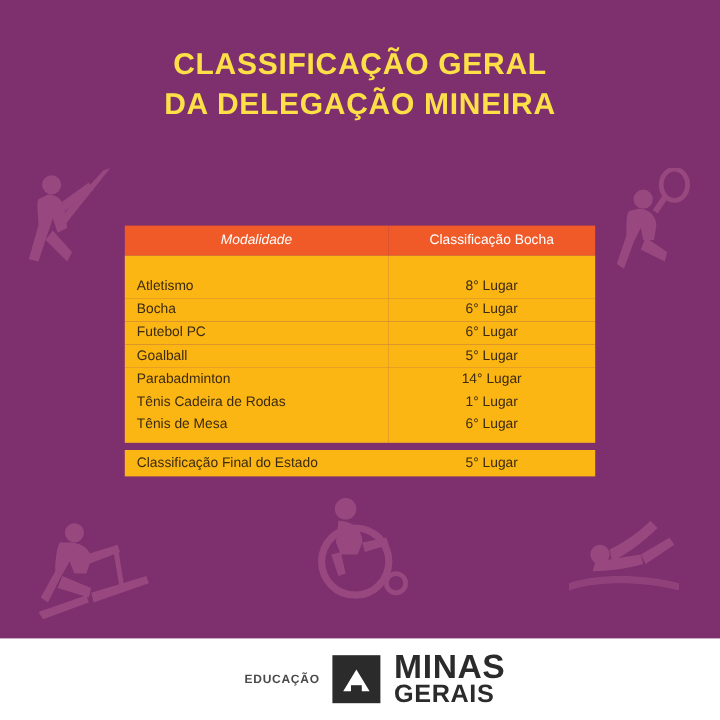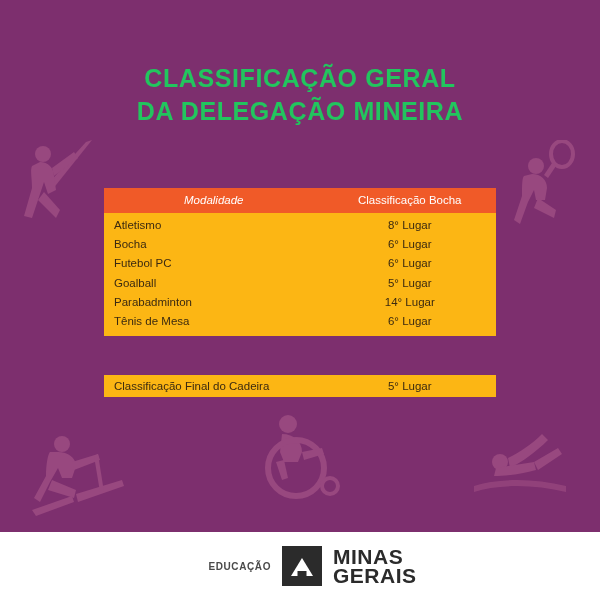--- a/index.html
+++ b/index.html
@@ -10,27 +10,26 @@
   body {
     background: #7d2f6e;
     position: relative;
     overflow: hidden;
   }
   
   .title {
     position: absolute;
     top: 38px; left: 0; right: 0;
     text-align: center;
-    color: #22c55e;
+    color: #fde047;
     font-weight: bold;
     font-size: 25px;
     letter-spacing: 0.6px;
     line-height: 1.32;
     text-transform: uppercase;
-    margin-top: 24px;
   }
   .title .l2 { display: block; }
 
   
   .silhouette {
     position: absolute;
     fill: #98487f;
     opacity: 1;
     pointer-events: none;
   }
@@ -59,21 +58,21 @@
   thead th.col-mod { width: 56%; font-style: italic; }
   thead th.col-cls { width: 44%; }
   tbody td {
     background: #fcb614;
     color: #3b2a10;
     font-size: 11.5px;
     padding: 3.6px 0;
   }
   tbody td.mod { padding-left: 10px; text-align: left; }
   tbody td.cls { text-align: center; }
-  tbody tr:first-child td { padding-top: 6px; }
+  tbody tr:first-child td { padding-top: 20px; }
   tbody tr:last-child td  { padding-bottom: 9px; }
 
   
   .summary {
     position: absolute;
     left: 104px;
     top: 375px;
     width: 392px;
     background: #fcb614;
     display: flex;
@@ -138,21 +137,21 @@
     transform: translateX(-50%);
     width: 9px; height: 6px;
     background: #2b2b2b;
     z-index: 2;
   }
   .mg-text {
     line-height: 0.92;
     color: #2b2b2b;
     font-weight: bold;
   }
-  .mg-text .mg-1 { display: block; font-size: 21px; letter-spacing: 0.5px; }
+  .mg-text .mg-1 { display: block; font-size: 28px; letter-spacing: 0.5px; }
   .mg-text .mg-2 { display: block; font-size: 21px; letter-spacing: 0.5px; }
   .gov-text {
     line-height: 1.22;
     color: #2b2b2b;
     font-size: 7.5px;
     font-weight: bold;
     letter-spacing: 0.4px;
   }
   .gov-text span { display: block; }
 </style>
@@ -233,29 +232,33 @@
       </tr>
       <tr>
         <td class="mod">Goalball</td>
         <td class="cls">5° Lugar</td>
       </tr>
       <tr>
         <td class="mod">Parabadminton</td>
         <td class="cls">14° Lugar</td>
       </tr>
       <tr>
+        <td class="mod">Tênis Cadeira de Rodas</td>
+        <td class="cls">1° Lugar</td>
+      </tr>
+      <tr>
         <td class="mod">Tênis de Mesa</td>
         <td class="cls">6° Lugar</td>
       </tr>
     </tbody>
   </table>
 </div>
 
 <div class="summary">
-  <div class="s-label">Classificação Final do Cadeira</div>
+  <div class="s-label">Classificação Final do Estado</div>
   <div class="s-value">5° Lugar</div>
 </div>
 
 <div class="footer-bar">
   <div class="footer-inner">
     <div class="educacao">EDUCAÇÃO</div>
     <div class="mg-mark"></div>
     <div class="mg-text">
       <span class="mg-1">MINAS</span>
       <span class="mg-2">GERAIS</span>

